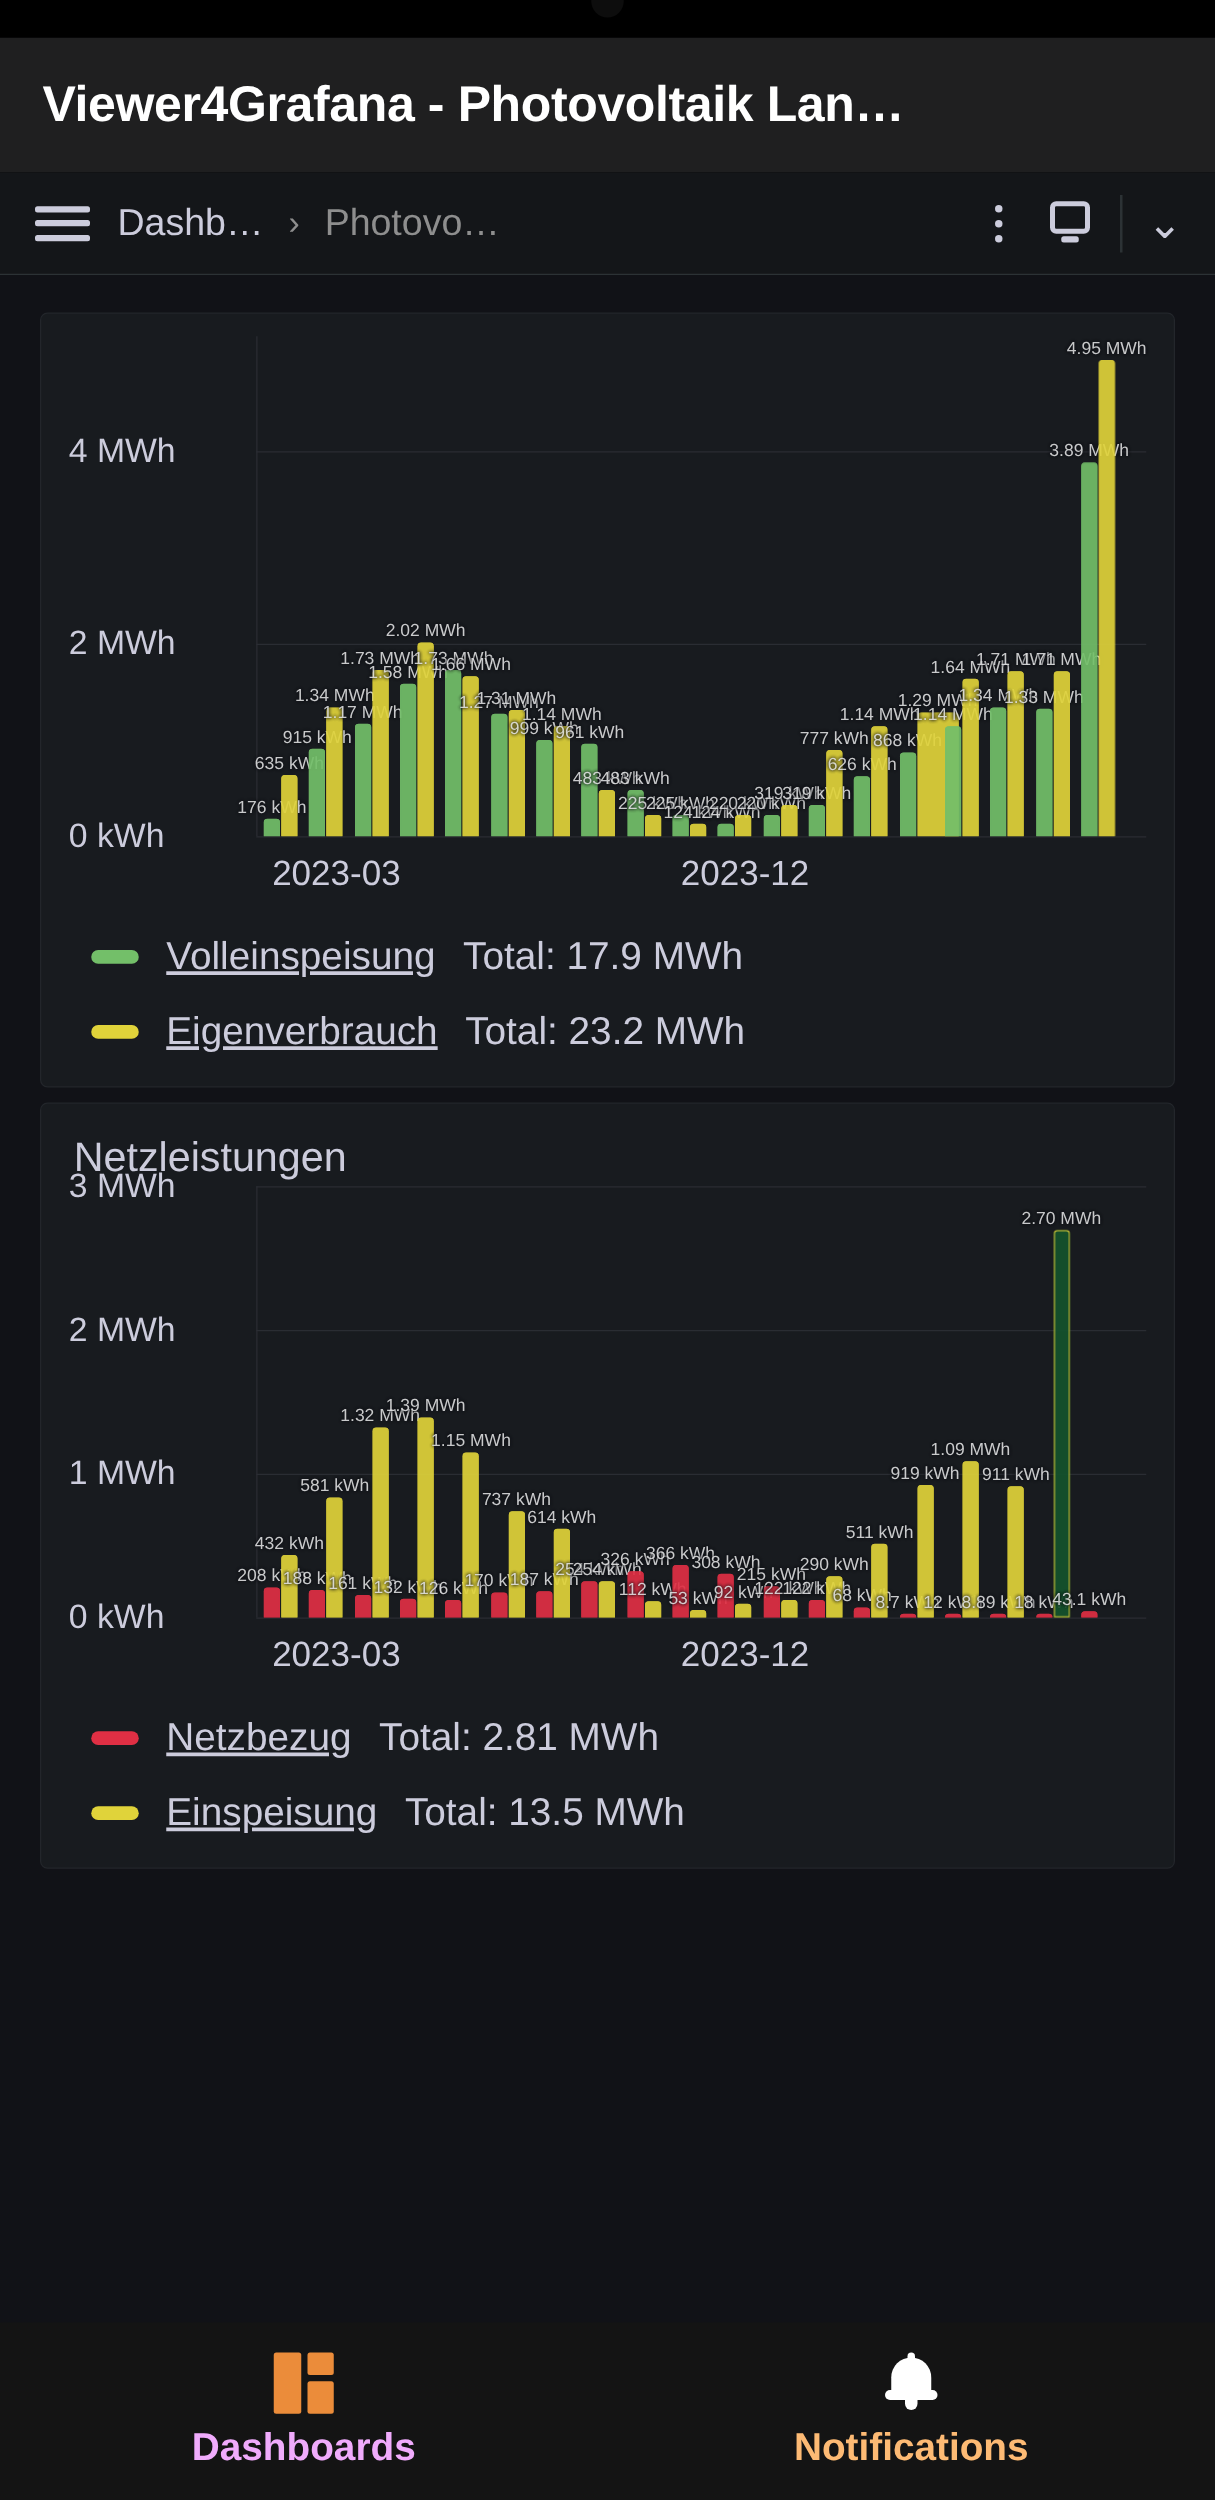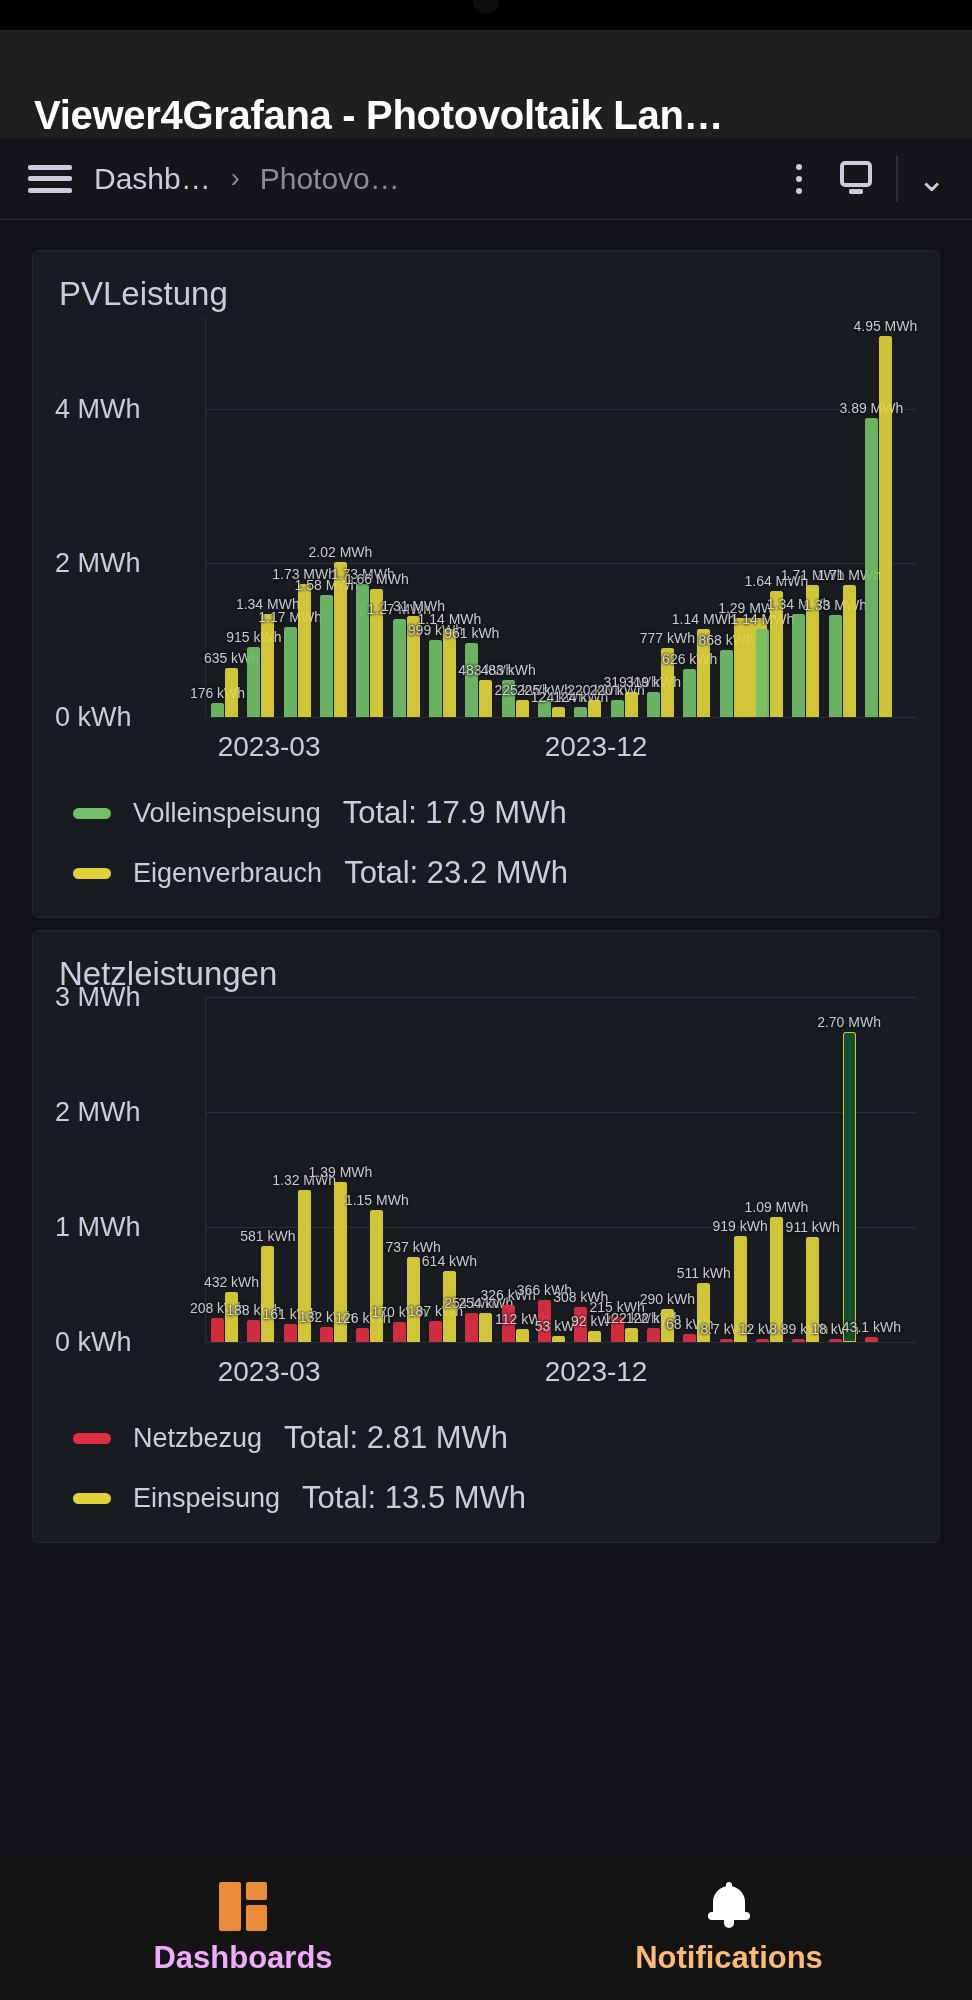--- a/index.html
+++ b/index.html
@@ -15,21 +15,21 @@
   .statusbar { height:30px; background:#000; position:relative; }
   .statusbar .notch {
     position:absolute; left:50%; transform:translateX(-50%);
     top:-12px; width:26px; height:26px; border-radius:50%;
     background:#0d0d0d;
   }
 
   
   .appbar {
     height:108px; background:#1f1f20;
-    display:flex; align-items:flex-end; padding:0 34px;
+    display:flex; align-items:center; padding:0 34px;
   }
   .appbar-title {
     font-size:40px; font-weight:bold; color:#ffffff;
     white-space:nowrap; overflow:hidden; letter-spacing:-0.3px;
   }
 
   
   .navbar {
     height:82px; background:#141619;
     border-bottom:1px solid #2c3235;
@@ -80,21 +80,21 @@
     text-shadow:0 0 3px #111217, 0 0 3px #111217;
   }
   .xaxis { position:relative; height:58px; }
   .xtick { position:absolute; top:14px; transform:translateX(-50%);
     font-size:28px; color:#ccccdc; white-space:nowrap; }
 
   
   .legend { margin-top:8px; }
   .legend-row { display:flex; align-items:center; gap:22px; padding:12px 0 12px 18px; }
   .swatch { width:38px; height:11px; border-radius:6px; flex:none; }
-  .legend-name { font-size:27px; color:#ccccdc; }
+  .legend-name { font-size:31px; color:#ccccdc;text-decoration:underline; }
   .legend-total { font-size:31px; color:#ccccdc; }
 
   
   .bottomnav {
     position:absolute; left:0; bottom:0; width:972px; height:142px;
     background:#141414; display:flex; align-items:center;
   }
   .navitem { flex:1; display:flex; flex-direction:column; align-items:center;
     justify-content:center; gap:10px; cursor:pointer; }
   .navitem .caption { font-size:31px; font-weight:bold; }
@@ -152,21 +152,20 @@
     <div class="scr"></div>
       <div class="stand"></div>
   </div>
   <div class="divider-v"></div>
   <div class="chev">⌄</div>
 </div>
 
 <div class="content">
 
   <div class="panel">
-    <div class="panel-title">PVLeistung</div>
     <div class="chart">
       <div class="plot" id="plot0" style="height:400px;">
           <div class="yaxis-line" style="left: 150px;"></div>
           <div class="gridline" style="top: 400px; left: 150px;"></div>
           <div class="ytick" style="top: 400px; right: auto; left: 0px;">0 kWh</div>
           <div class="gridline" style="top: 246.154px; left: 150px;"></div>
           <div class="ytick" style="top: 246.154px; right: auto; left: 0px;">2 MWh</div>
           <div class="gridline" style="top: 92.3077px; left: 150px;"></div>
           <div class="ytick" style="top: 92.3077px; right: auto; left: 0px;">4 MWh</div>
           <div class="group" style="left: 156px; height: 400px;">

